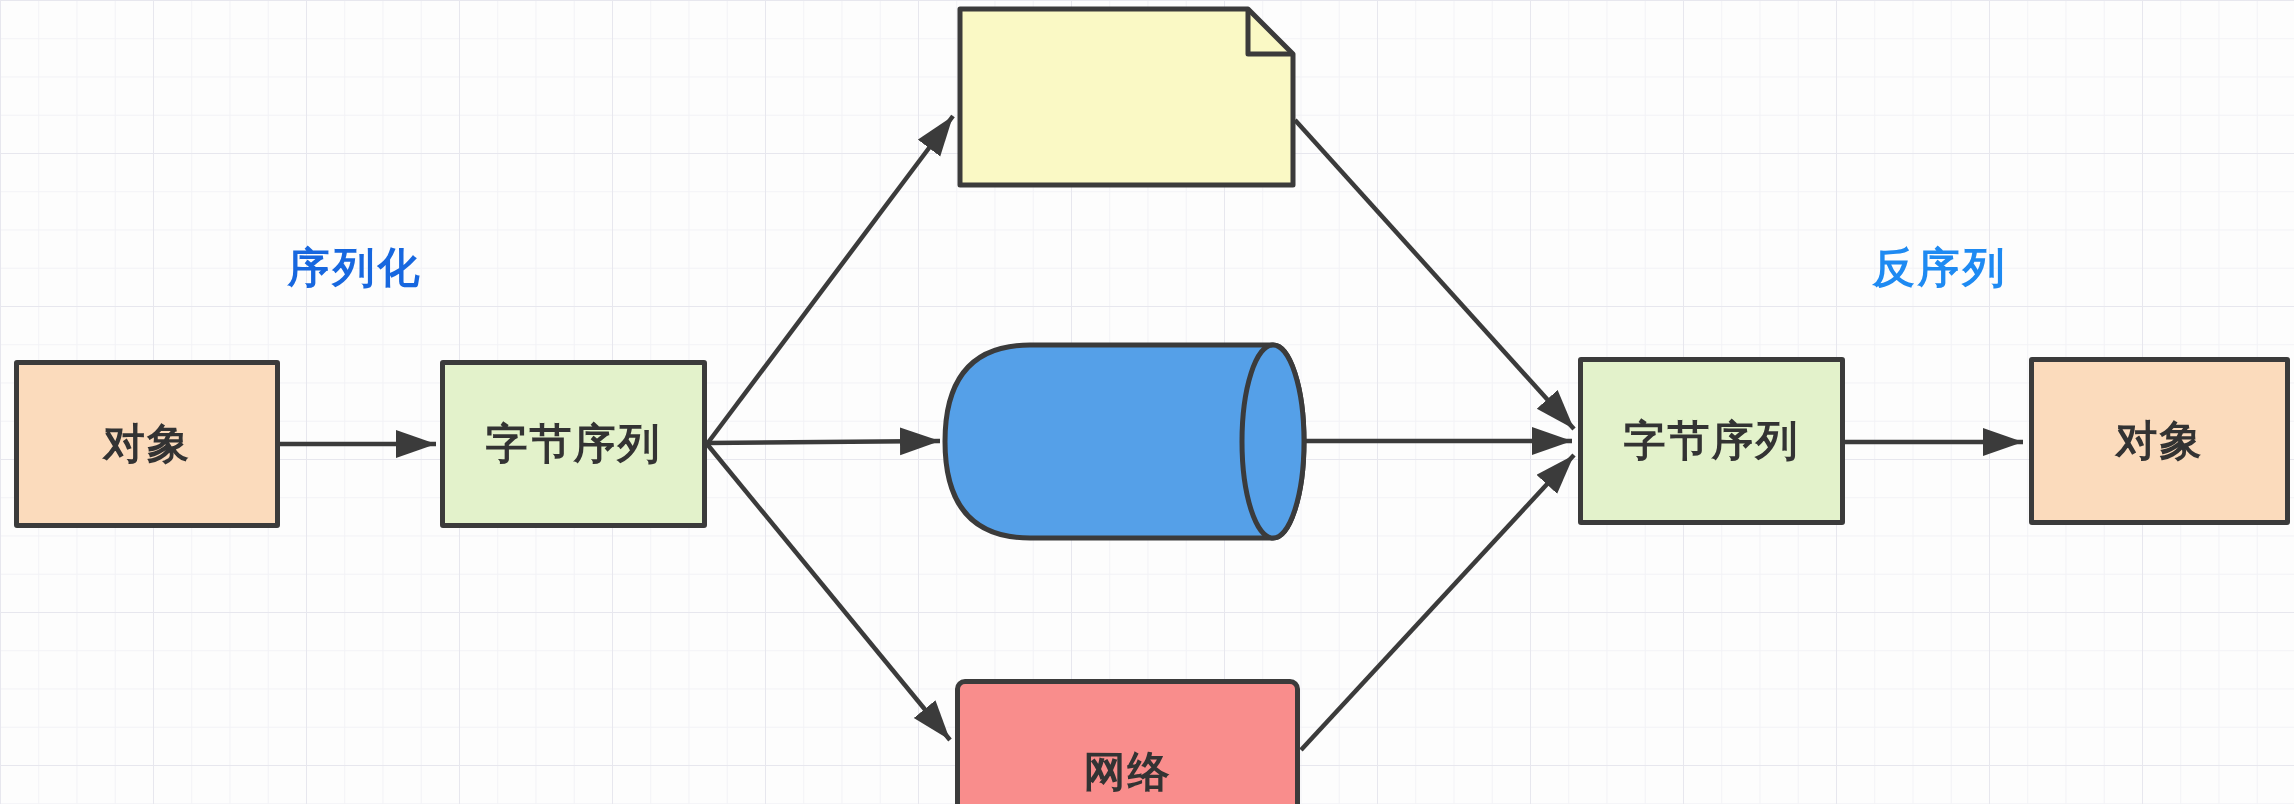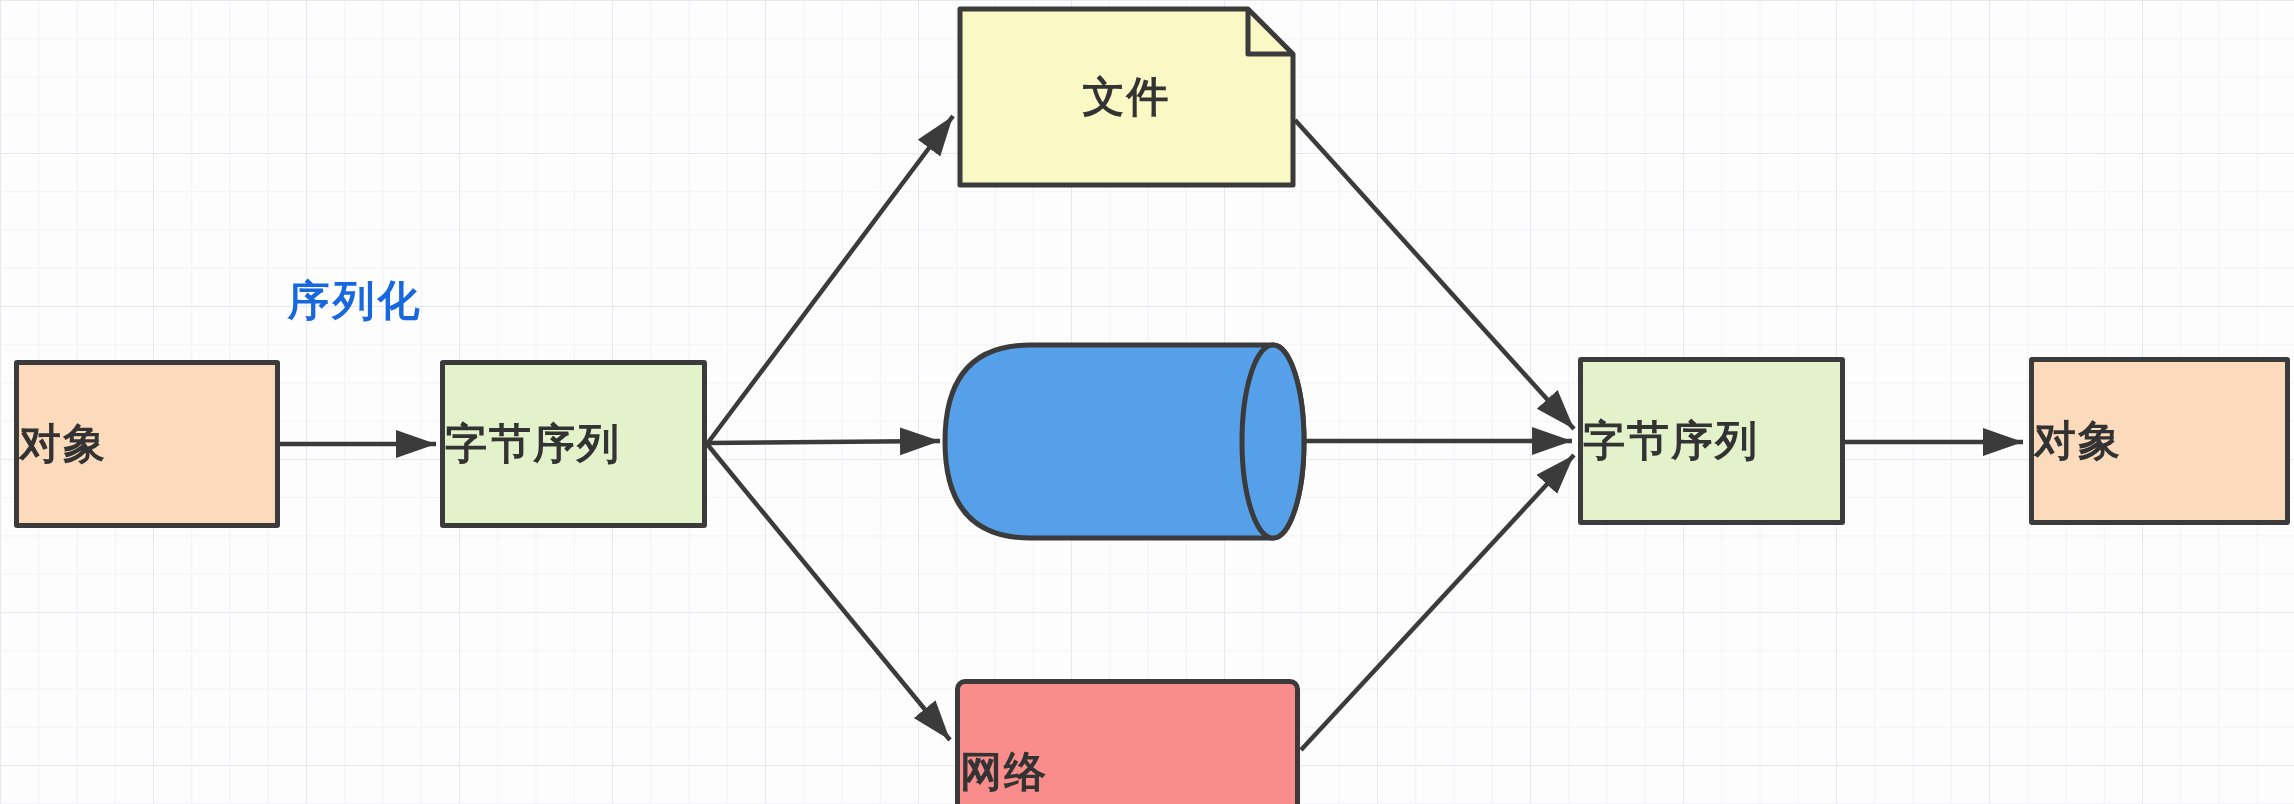--- a/index.html
+++ b/index.html
@@ -15,21 +15,21 @@
       linear-gradient(to right,#f2f2f6 1px,transparent 1px),
       linear-gradient(to bottom,#f2f2f6 1px,transparent 1px);
     background-size:153px 153px,153px 153px,38.25px 38.25px,38.25px 38.25px;
   }
   svg.edge-layer{position:absolute;left:0;top:0;width:2294px;height:804px;}
   .node{
     position:absolute;
     box-sizing:border-box;
     border:5px solid #3b3b3b;
     border-radius:3px;
-    display:flex;align-items:center;
+    display:flex;align-items:center;justify-content:center;
     font-size:42px;font-weight:700;color:#333333;
     letter-spacing:2px;
   }
   .node-object-left {left:14px;  top:360px; width:266px; height:168px;}
   .node-bytes-left  {left:440px; top:360px; width:267px; height:168px;}
   .node-bytes-right {left:1578px;top:357px; width:267px; height:168px;}
   .node-object-right{left:2029px;top:357px; width:261px; height:168px;}
   .node-network     {left:955px; top:679px; width:345px; height:186px; border-radius:10px;}
   .shape-label{
     position:absolute;
@@ -39,21 +39,21 @@
     pointer-events:none;
   }
   .label-file    {left:960px;top:9px;  width:333px;height:176px;}
   .label-database{left:945px;top:345px;width:328px;height:193px;}
   .flow-label{
     position:absolute;
     width:220px;text-align:center;
     font-size:42px;font-weight:700;
     letter-spacing:3px;
   }
-  .flow-label-serialize  {left:245px; top:240px;margin-top:33px;}
+  .flow-label-serialize  {left:245px; top:240px;}
   .flow-label-deserialize{left:1830px;top:240px;}
   .edge{stroke:#3b3b3b;stroke-width:4.5px;}
   .shape-outline{stroke:#3b3b3b;stroke-width:5px;}
 </style>
 </head>
 <body>
 
 <div class="canvas">
 
   <svg class="edge-layer" viewBox="0 0 2294 804" xmlns="http://www.w3.org/2000/svg">
@@ -96,17 +96,17 @@
   </div>
 
   <div class="node node-bytes-right" style="background-color: rgb(227, 242, 203);">
     <span>字节序列</span>
   </div>
 
   <div class="node node-object-right" style="background-color: rgb(251, 219, 188);">
     <span>对象</span>
   </div>
 
-  <div class="shape-label label-file">文件</div>
 
   <div class="flow-label flow-label-serialize" style="color: rgb(23, 103, 223);">序列化</div>
+  <div class="flow-label flow-label-deserialize" style="color: rgb(30, 138, 242);">反序列</div>
 
 </div>
 
 </body></html>

